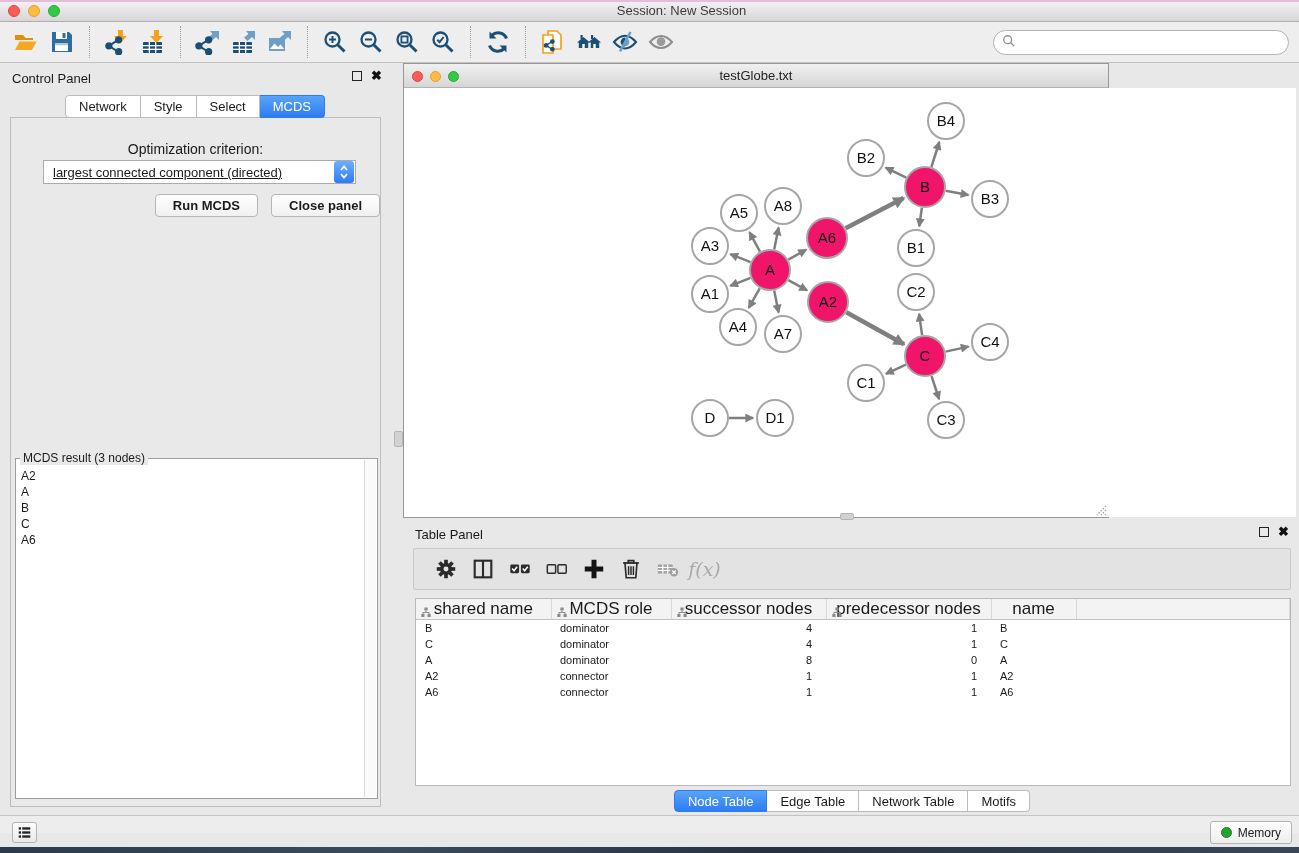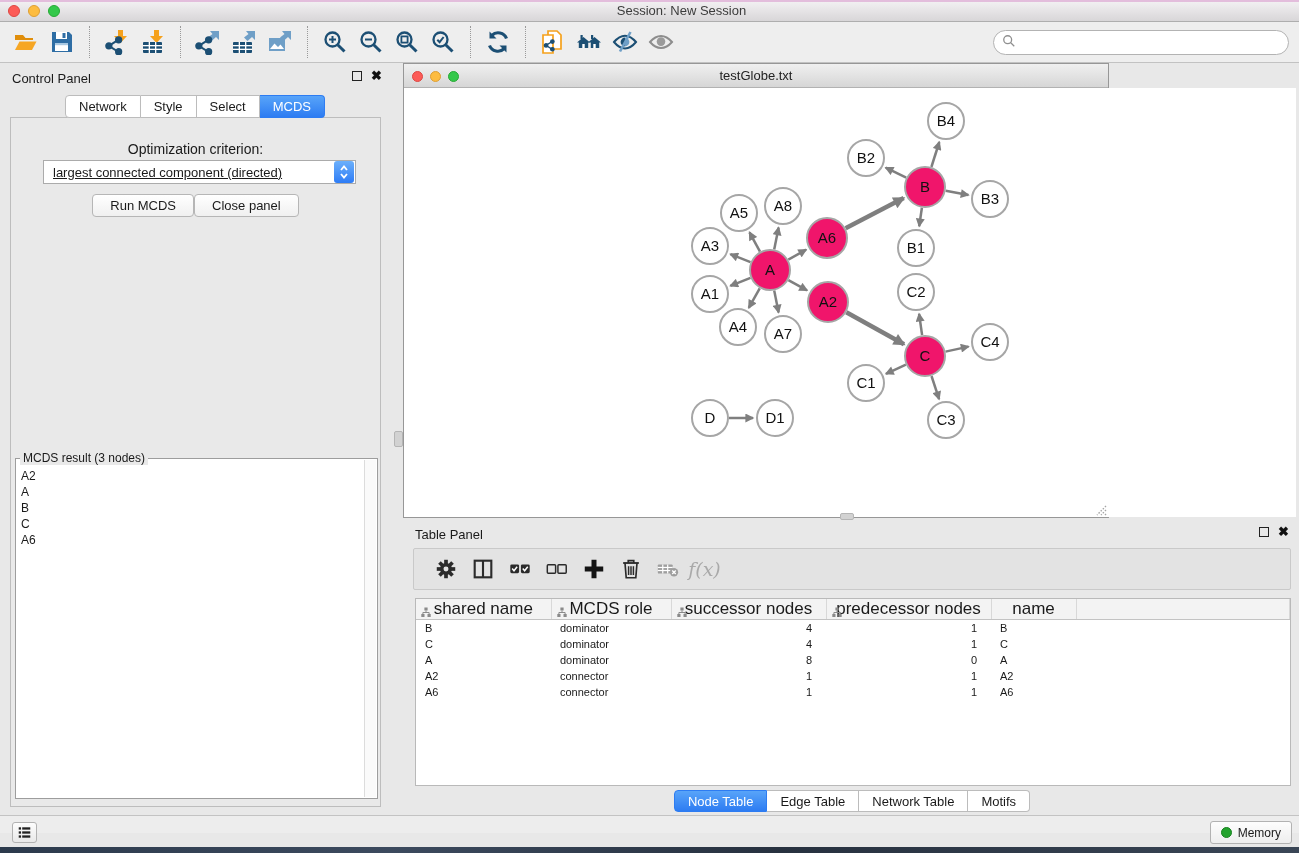--- a/index.html
+++ b/index.html
@@ -46,21 +46,21 @@
   .tabbtn.active { background:linear-gradient(#58a4f9,#2d7cf2); border-color:#2d7cf2; color:#fff; }
   .cp-content { position:absolute; left:10px; top:54px; width:371px; height:690px;
     border:1px solid #bdbdbd; background:#e9e9e9; }
   .opt-label { position:absolute; top:23px; width:100%; text-align:center; font-size:14px; }
   .criterion { position:absolute; left:32px; top:42px; width:313px; height:24px; background:#fff;
     border:1px solid #ababab; border-radius:0; display:flex; align-items:center;text-decoration:underline; }
   .criterion .val { flex:1; font-size:13px; padding-left:9px; white-space:nowrap; overflow:hidden; }
   .criterion .stepper { width:20px; height:22px; border-radius:3px; margin-right:1px;
     background:linear-gradient(#6cb0fb,#2e7cf6); display:flex; flex-direction:column; align-items:center; justify-content:center; }
   .criterion .stepper svg { width:10px; height:16px; }
-  .btn-row { position:absolute; top:76px; width:100%; display:flex; justify-content:center; gap:0; }
+  .btn-row { position:absolute; top:76px; width:100%; display:flex; justify-content:flex-end; gap:13px;font-weight:bold; }
   .push-btn { height:23px; background:linear-gradient(#ffffff,#f0f0f0); border:1px solid #b6b6b6; border-radius:4px;
     font-size:13px; padding:0 17px; display:flex; align-items:center; }
   .result-fieldset { position:absolute; left:4px; top:340px; width:363px; height:341px;
     border:1px solid #9d9d9d; background:#fff; }
   .result-legend { position:absolute; top:-8px; left:4px; background:#e9e9e9; padding:0 3px; font-size:12px; }
   .result-list { position:absolute; inset:1px 13px 1px 1px; overflow:hidden; padding-top:8px; }
   .result-item { font-size:12px; line-height:16px; padding-left:4px; }
   .result-scroll { position:absolute; top:1px; bottom:1px; right:1px; width:12px; background:#fafafa; border-left:1px solid #dcdcdc; }
 
   

